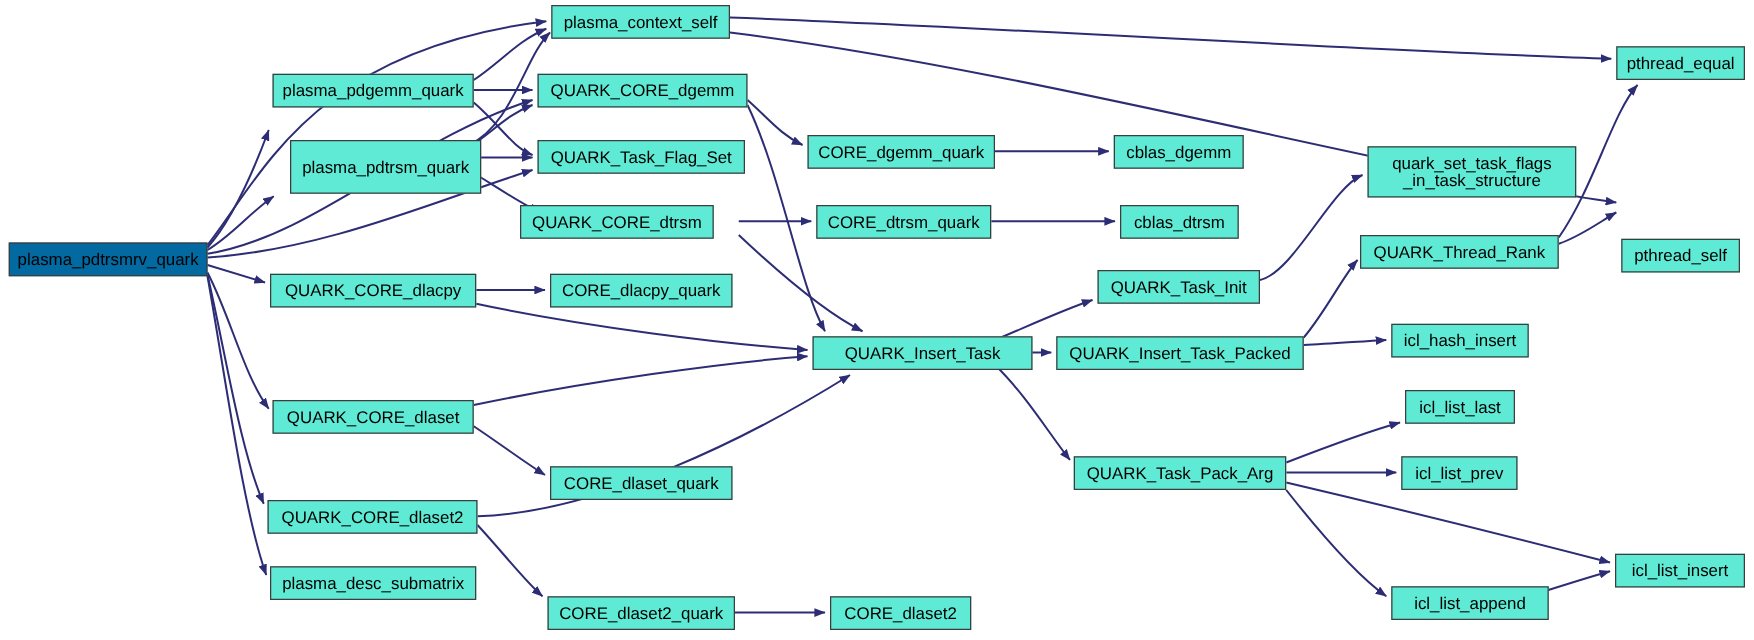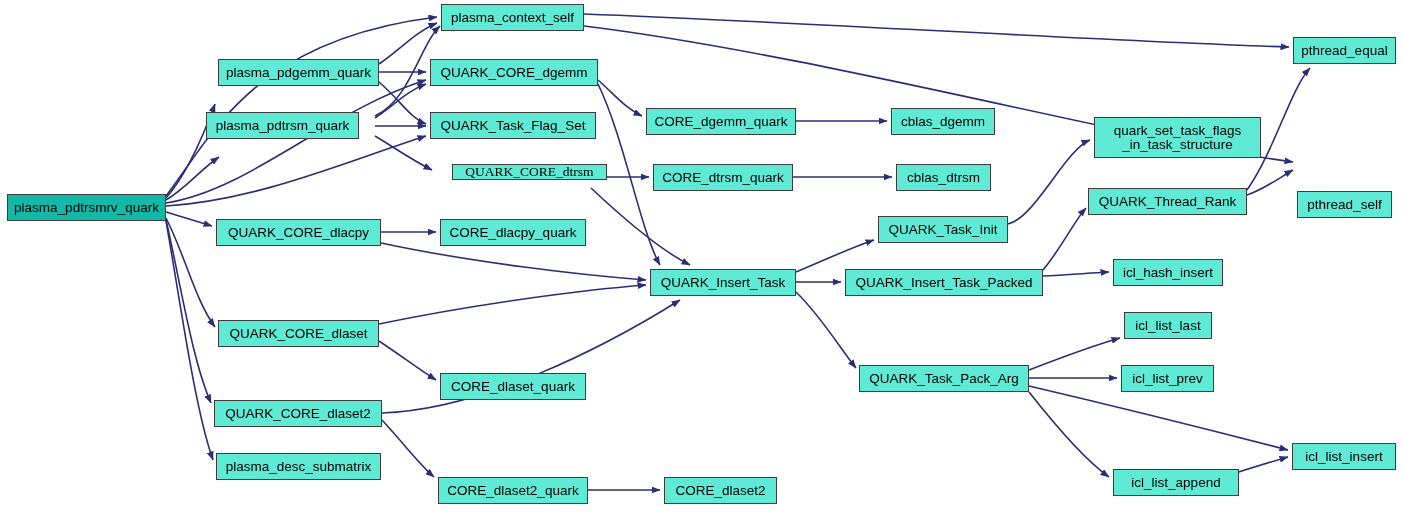--- a/index.html
+++ b/index.html
@@ -34,21 +34,21 @@
     align-items: center;
     justify-content: center;
     text-align: center;
     font-size: 13.5px;
     line-height: 14px;
     letter-spacing: 0px;
     white-space: pre-line;
     z-index: 5;
   }
   .node.root {
-    background: #14b8a6;
+    background: #0369a1;
   }
   .node-label {
     display: block;
     white-space: pre-line;
   }
 </style>
 </head>
 <body>
 
 <div id="canvas">
@@ -103,36 +103,36 @@
         <path d="M1029,386 C1110,405 1230,435 1288,450" fill="none" stroke="#2d2d76" stroke-width="1.6" marker-end="url(#arrowhead)"></path>
         <path d="M1029,392 C1055,425 1085,460 1109,477" fill="none" stroke="#2d2d76" stroke-width="1.6" marker-end="url(#arrowhead)"></path>
         <path d="M1223,477 C1245,470 1270,462 1288,457" fill="none" stroke="#2d2d76" stroke-width="1.6" marker-end="url(#arrowhead)"></path>
       </g>
   </svg>
   <div id="nodes-group">
       <div class="node root" style="left: 7px; top: 194px; width: 159px; height: 27px;"><span class="node-label">plasma_pdtrsmrv_quark</span></div>
       <div class="node" style="left: 441px; top: 4px; width: 143px; height: 27px;"><span class="node-label">plasma_context_self</span></div>
       <div class="node" style="left: 218px; top: 59px; width: 161px; height: 27px;"><span class="node-label">plasma_pdgemm_quark</span></div>
       <div class="node" style="left: 430px; top: 59px; width: 168px; height: 27px;"><span class="node-label">QUARK_CORE_dgemm</span></div>
-      <div class="node" style="left: 206px; top: 112px; width: 153px; height: 27px;"><span class="node-label">plasma_pdtrsm_quark</span></div>
+      <div class="node" style="left: 232px; top: 112px; width: 153px; height: 43px;"><span class="node-label">plasma_pdtrsm_quark</span></div>
       <div class="node" style="left: 430px; top: 112px; width: 166px; height: 27px; text-align: center;"><span class="node-label">QUARK_Task_Flag_Set</span></div>
       <div class="node" style="left: 646px; top: 108px; width: 150px; height: 27px; text-align: right;"><span class="node-label">CORE_dgemm_quark</span></div>
       <div class="node" style="left: 891px; top: 108px; width: 104px; height: 27px;"><span class="node-label">cblas_dgemm</span></div>
-      <div class="node" style="left: 452px; top: 164px; width: 155px; height: 16px; font-family: Liberation Serif, serif;"><span class="node-label">QUARK_CORE_dtrsm</span></div>
+      <div class="node" style="left: 416px; top: 164px; width: 155px; height: 27px;"><span class="node-label">QUARK_CORE_dtrsm</span></div>
       <div class="node" style="left: 653px; top: 164px; width: 140px; height: 27px;"><span class="node-label">CORE_dtrsm_quark</span></div>
       <div class="node" style="left: 896px; top: 164px; width: 95px; height: 27px;"><span class="node-label">cblas_dtrsm</span></div>
       <div class="node" style="left: 1094px; top: 117px; width: 167px; height: 41px;"><span class="node-label">quark_set_task_flags
 _in_task_structure</span></div>
       <div class="node" style="left: 1293px; top: 37px; width: 103px; height: 27px;"><span class="node-label">pthread_equal</span></div>
       <div class="node" style="left: 1297px; top: 155px; width: 95px; height: 27px; margin-top: 36px;"><span class="node-label">pthread_self</span></div>
       <div class="node" style="left: 1088px; top: 188px; width: 159px; height: 27px;"><span class="node-label">QUARK_Thread_Rank</span></div>
       <div class="node" style="left: 216px; top: 219px; width: 165px; height: 27px;"><span class="node-label">QUARK_CORE_dlacpy</span></div>
       <div class="node" style="left: 440px; top: 219px; width: 146px; height: 27px;"><span class="node-label">CORE_dlacpy_quark</span></div>
       <div class="node" style="left: 878px; top: 216px; width: 130px; height: 27px;"><span class="node-label">QUARK_Task_Init</span></div>
-      <div class="node" style="left: 650px; top: 269px; width: 146px; height: 27px;"><span class="node-label">QUARK_Insert_Task</span></div>
+      <div class="node" style="left: 650px; top: 269px; width: 176px; height: 27px;"><span class="node-label">QUARK_Insert_Task</span></div>
       <div class="node" style="left: 845px; top: 269px; width: 198px; height: 27px;"><span class="node-label">QUARK_Insert_Task_Packed</span></div>
       <div class="node" style="left: 1113px; top: 259px; width: 110px; height: 27px;"><span class="node-label">icl_hash_insert</span></div>
       <div class="node" style="left: 1124px; top: 312px; width: 88px; height: 27px;"><span class="node-label">icl_list_last</span></div>
       <div class="node" style="left: 218px; top: 320px; width: 161px; height: 27px;"><span class="node-label">QUARK_CORE_dlaset</span></div>
       <div class="node" style="left: 1121px; top: 365px; width: 93px; height: 27px;"><span class="node-label">icl_list_prev</span></div>
       <div class="node" style="left: 859px; top: 365px; width: 170px; height: 27px;"><span class="node-label">QUARK_Task_Pack_Arg</span></div>
       <div class="node" style="left: 440px; top: 373px; width: 146px; height: 27px;"><span class="node-label">CORE_dlaset_quark</span></div>
       <div class="node" style="left: 214px; top: 400px; width: 168px; height: 27px;"><span class="node-label">QUARK_CORE_dlaset2</span></div>
       <div class="node" style="left: 1292px; top: 443px; width: 104px; height: 27px;"><span class="node-label">icl_list_insert</span></div>
       <div class="node" style="left: 216px; top: 453px; width: 165px; height: 27px;"><span class="node-label">plasma_desc_submatrix</span></div>

